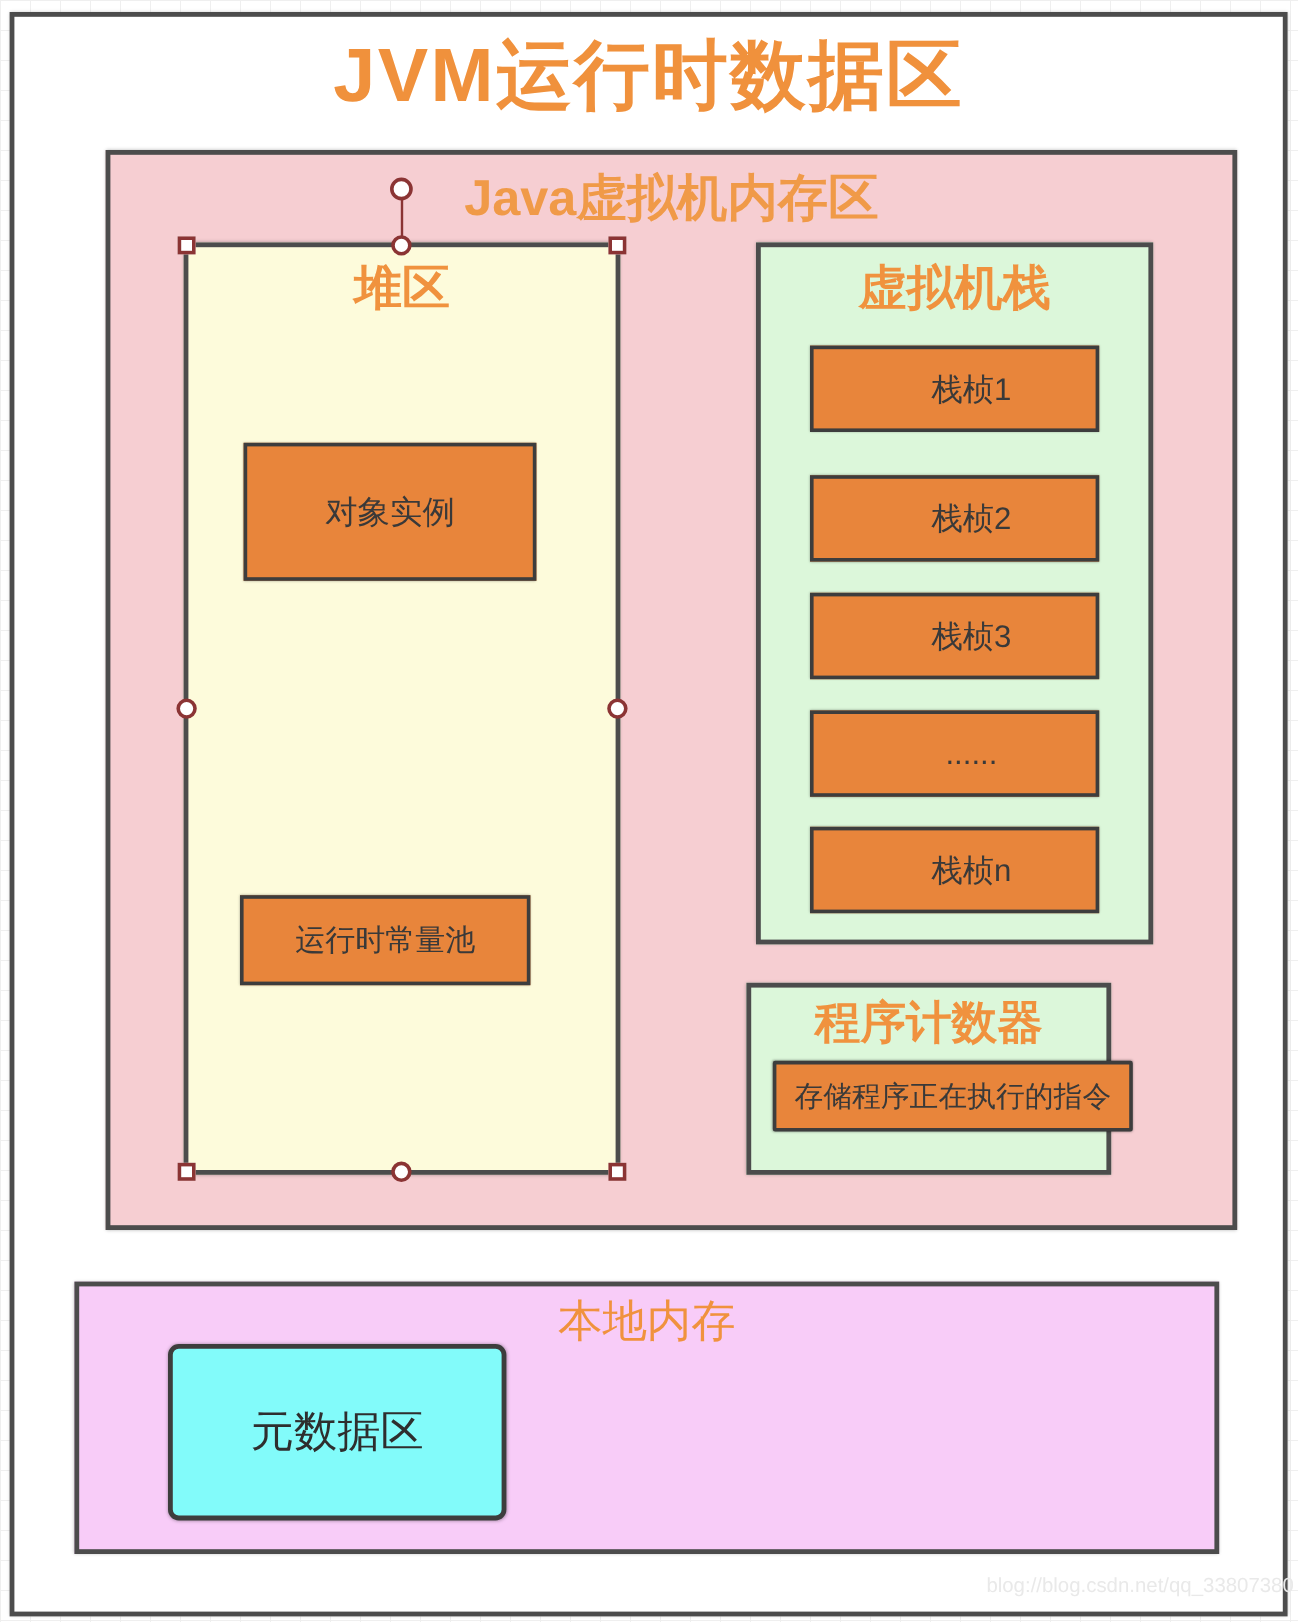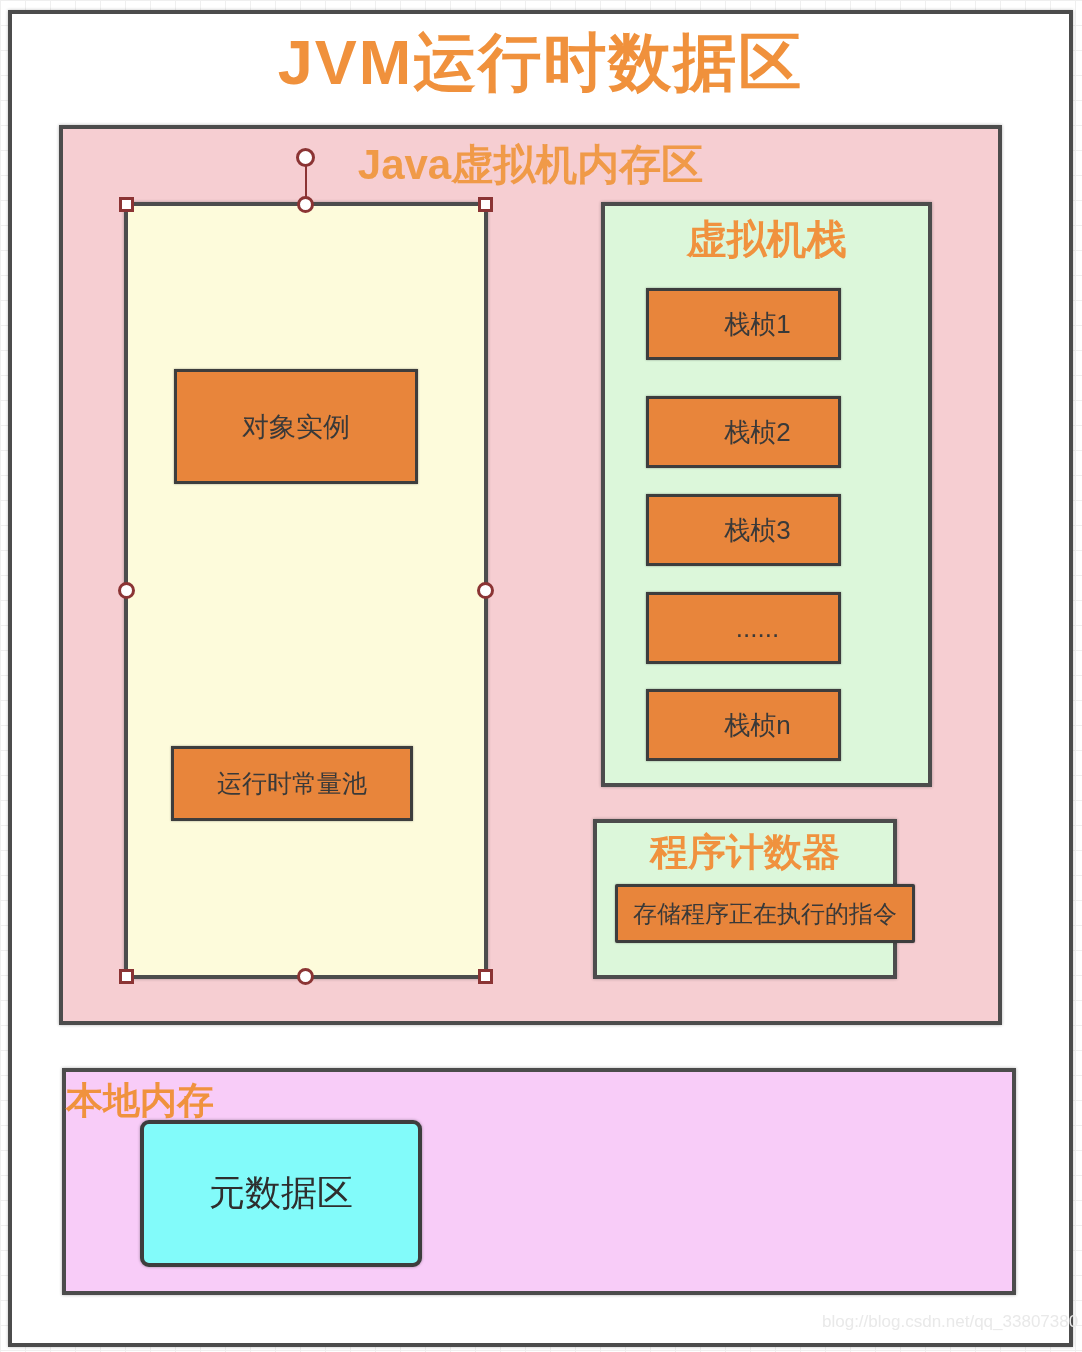--- a/index.html
+++ b/index.html
@@ -17,21 +17,21 @@
     position:absolute;left:8px;top:10px;width:1065px;height:1337px;
     box-sizing:border-box;border:4px solid #4c4c4c;background:#ffffff;
     box-shadow:0 0 3px rgba(0,0,0,.25);
   }
   .main-title{
     position:absolute;left:0;top:6px;width:100%;text-align:center;
     font-size:63px;font-weight:700;color:#f0913c;letter-spacing:2px;
   }
   
   .jvm-memory{
-    position:absolute;left:47px;top:111px;width:943px;height:900px;
+    position:absolute;left:76px;top:111px;width:943px;height:900px;
     box-sizing:border-box;border:4px solid #4c4c4c;background:#f6ced2;
     box-shadow:0 0 3px rgba(0,0,0,.3);
   }
   .region-label{
     position:absolute;left:0;top:8px;width:100%;text-align:center;
     font-size:42px;font-weight:600;color:#f09a48;
   }
   
   .heap{
     position:absolute;left:61px;top:73px;width:364px;height:777px;
@@ -62,40 +62,40 @@
   .h-mr{right:-10px;top:50%;margin-top:-9px;}
   .rotate-stem{position:absolute;left:50%;margin-left:-1px;top:-42px;width:2px;height:40px;background:#8b3434;z-index:5;}
   .rotate-handle{position:absolute;left:50%;margin-left:-10px;top:-58px;width:19px;height:19px;border-radius:50%;
     background:#ffffff;border:3px solid #8b3434;box-sizing:border-box;z-index:6;}
   
   .vm-stack{
     position:absolute;left:538px;top:73px;width:331px;height:585px;
     box-sizing:border-box;border:4px solid #4c4c4c;background:#dcf7da;
     box-shadow:0 0 3px rgba(0,0,0,.3);
   }
-  .frame{left:41px;width:195px;height:72px;font-size:26px;padding-left:28px;}
+  .frame{left:41px;width:241px;height:72px;font-size:26px;padding-left:28px;}
   .frame-1{top:82px;} .frame-2{top:190px;} .frame-3{top:288px;}
   .frame-4{top:386px;} .frame-5{top:483px;}
   
   .pc{
     position:absolute;left:530px;top:690px;width:304px;height:160px;
     box-sizing:border-box;border:4px solid #4c4c4c;background:#dcf7da;
     box-shadow:0 0 3px rgba(0,0,0,.3);
   }
   .pc-label{font-size:38px;top:4px;}
   .pc-box{left:18px;top:61px;width:300px;height:59px;border-radius:2px;font-size:24px;}
   
   .native{
     position:absolute;left:50px;top:1054px;width:954px;height:227px;
     box-sizing:border-box;border:4px solid #4c4c4c;background:#f8ccf8;
     box-shadow:0 0 3px rgba(0,0,0,.3);
   }
   .native-label{
-    position:absolute;left:0;top:4px;width:100%;
-    font-size:37px;font-weight:700;color:#f0923e;
+    position:absolute;left:0;top:4px;width:100%;text-align:center;
+    font-size:37px;font-weight:400;color:#f0923e;
   }
   .cyan-box{
     position:absolute;box-sizing:border-box;background:#82fbfa;border:4px solid #3d3d3d;border-radius:9px;
     display:flex;align-items:center;justify-content:center;
     color:#2e2e2e;font-size:36px;font-weight:500;
     box-shadow:0 0 3px rgba(0,0,0,.35);
   }
   .meta-box{left:74px;top:48px;width:282px;height:147px;}
   .direct-box{left:628px;top:50px;width:252px;height:142px;}
   
@@ -108,20 +108,21 @@
 <body>
 
 <div class="outer-frame">
 
   <div class="main-title">JVM运行时数据区</div>
 
   <div class="jvm-memory">
     <div class="region-label">Java虚拟机内存区</div>
 
     <div class="heap">
+      <div class="heap-label">堆区</div>
 
       <div class="obox obj-box">对象实例</div>
       <div class="obox pool-box">运行时常量池</div>
 
       <div class="rotate-stem"></div>
       <div class="rotate-handle"></div>
       <div class="handle h-sq h-tl"></div>
       <div class="handle h-sq h-tr"></div>
       <div class="handle h-sq h-bl"></div>
       <div class="handle h-sq h-br"></div>

